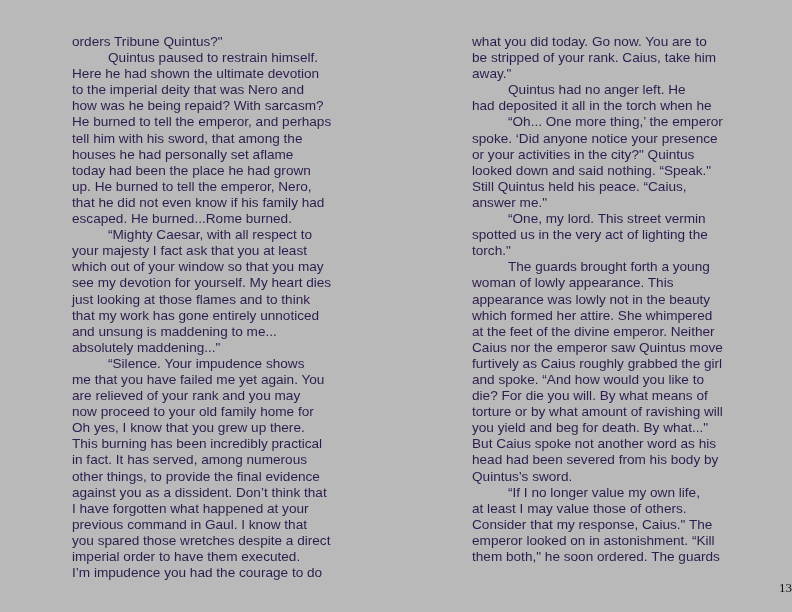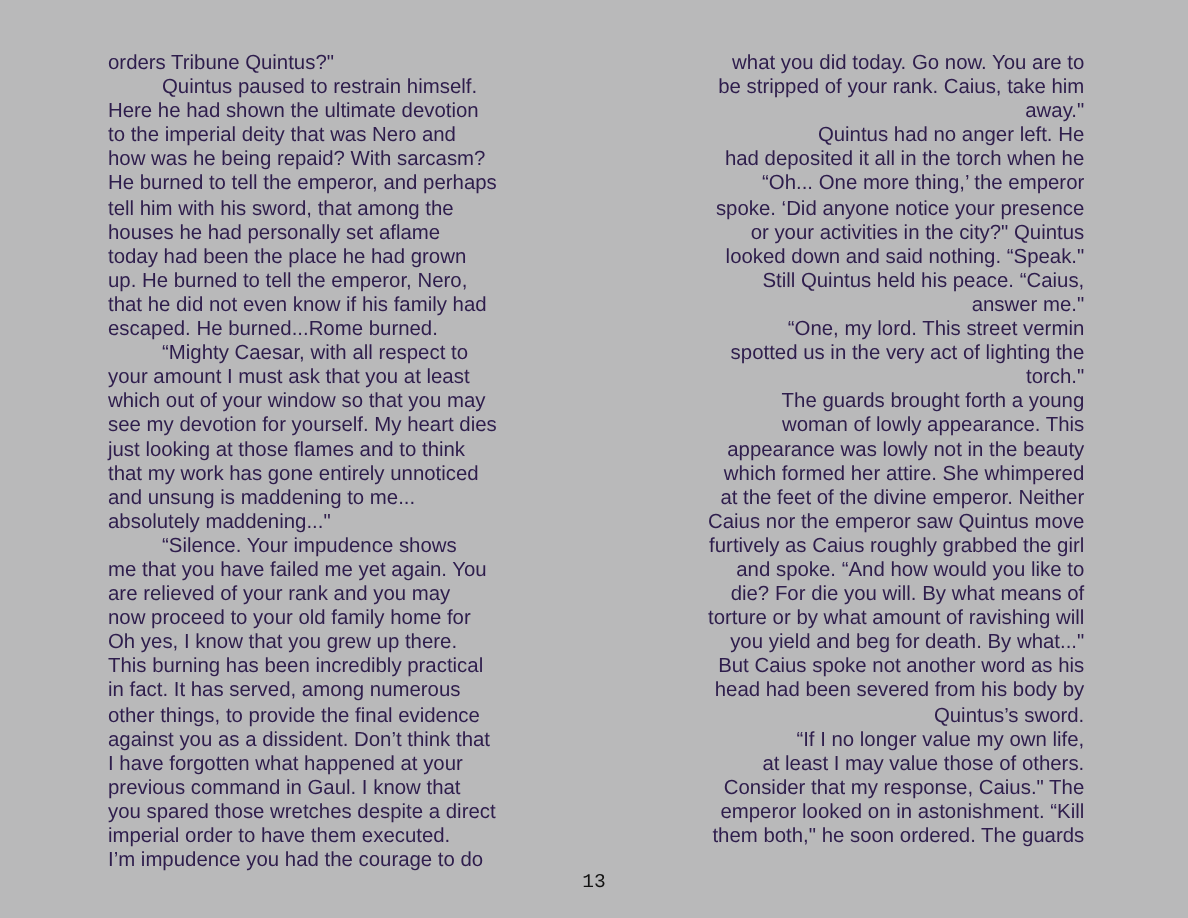--- a/index.html
+++ b/index.html
@@ -16,35 +16,35 @@
     .column {
       position: absolute;
       top: 34px;
       font-family: "Liberation Sans", sans-serif;
       font-size: 13.6px;
       line-height: 16.1px;
       color: #2e1d4c;
       white-space: nowrap;
     }
     .col-left { left: 72px; }
-    .col-right { left: 472px; text-align: right; }
+    .col-right { left: 472px; }
     .line {
       display: block;
       height: 16.1px;
     }
     .line.indent {
       padding-left: 36px;
     }
     .page-number {
       position: absolute;
       left: 0;
       width: 792px;
       top: 580px;
-      text-align: center;
-      font-family: Liberation Mono, monospace;
+      text-align: right;
+      font-family: Liberation Serif, serif;
       font-size: 13px;
       color: #111111;
     }
   </style>
 </head>
 <body>
 
 <div class="column col-left" id="col-left">
     <span class="line">orders Tribune Quintus?"</span>
     <span class="line indent">Quintus paused to restrain himself.</span>
@@ -52,21 +52,21 @@
     <span class="line">to the imperial deity that was Nero and</span>
     <span class="line">how was he being repaid? With sarcasm?</span>
     <span class="line">He burned to tell the emperor, and perhaps</span>
     <span class="line">tell him with his sword, that among the</span>
     <span class="line">houses he had personally set aflame</span>
     <span class="line">today had been the place he had grown</span>
     <span class="line">up. He burned to tell the emperor, Nero,</span>
     <span class="line">that he did not even know if his family had</span>
     <span class="line">escaped. He burned...Rome burned.</span>
     <span class="line indent">“Mighty Caesar, with all respect to</span>
-    <span class="line">your amount I must ask that you at least</span>
+    <span class="line">your majesty I fact ask that you at least</span>
     <span class="line">which out of your window so that you may</span>
     <span class="line">see my devotion for yourself. My heart dies</span>
     <span class="line">just looking at those flames and to think</span>
     <span class="line">that my work has gone entirely unnoticed</span>
     <span class="line">and unsung is maddening to me...</span>
     <span class="line">absolutely maddening..."</span>
     <span class="line indent">“Silence. Your impudence shows</span>
     <span class="line">me that you have failed me yet again. You</span>
     <span class="line">are relieved of your rank and you may</span>
     <span class="line">now proceed to your old family home for</span>

